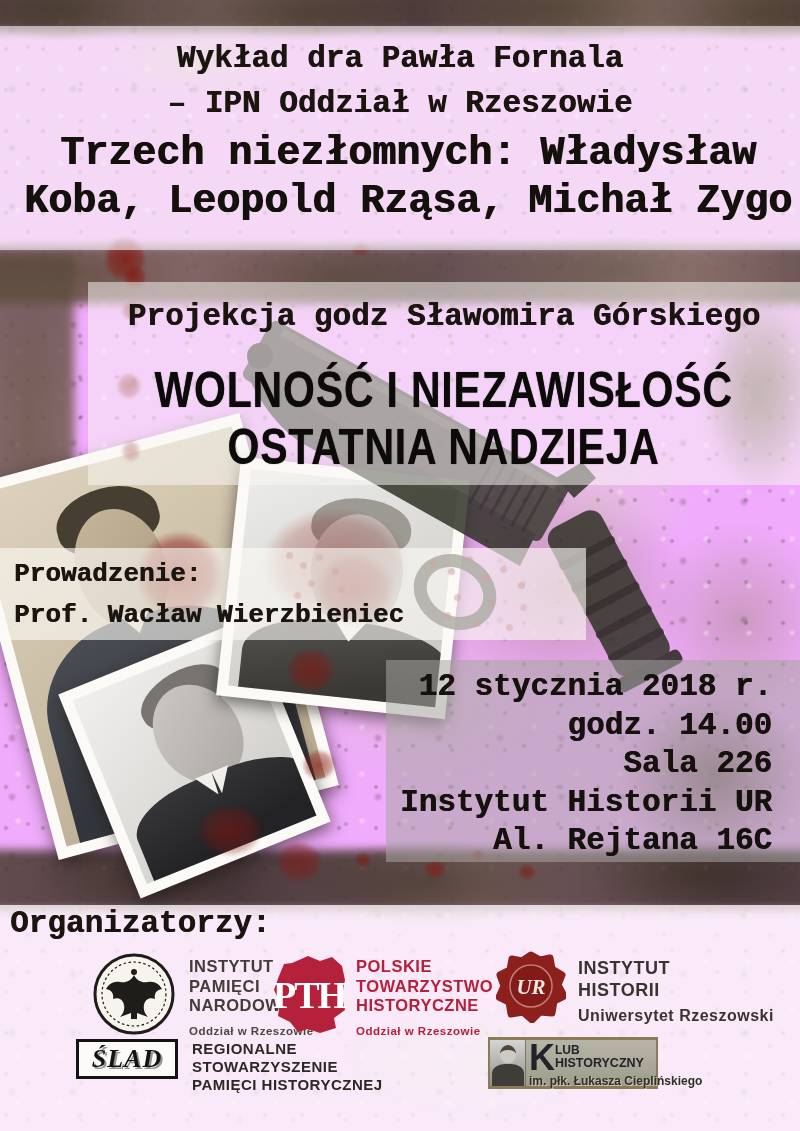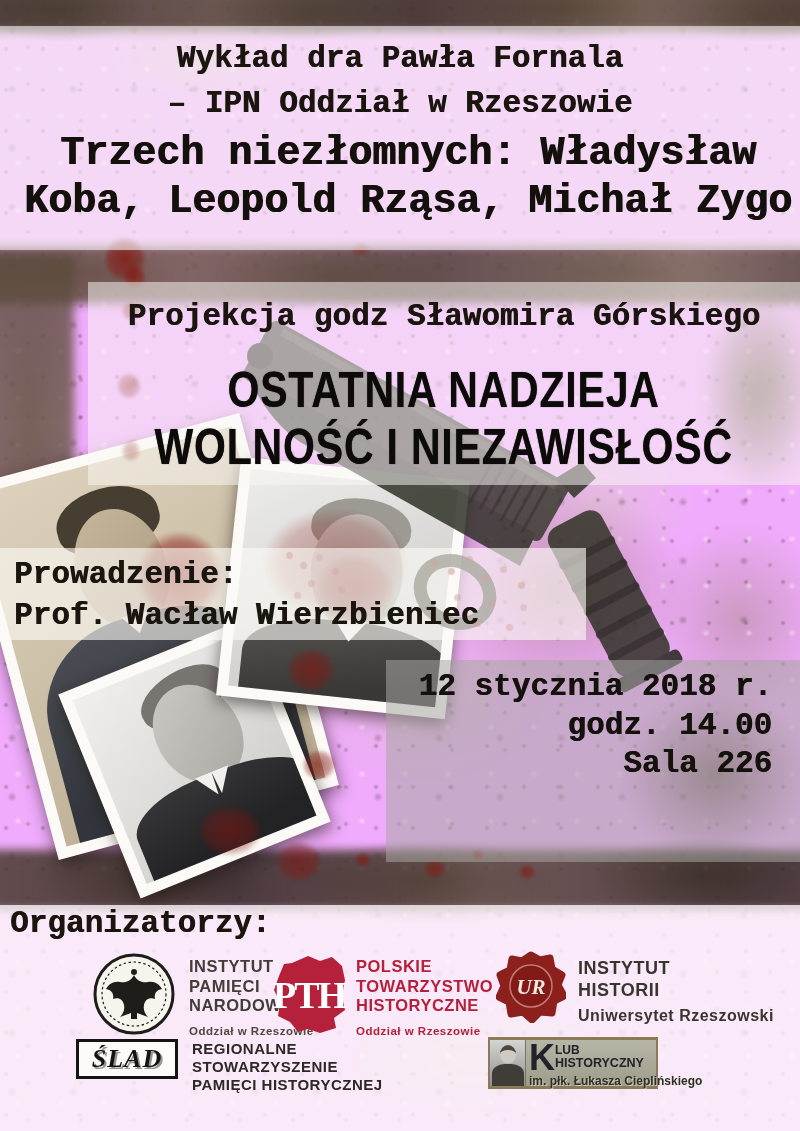--- a/index.html
+++ b/index.html
@@ -115,21 +115,21 @@
                 position:absolute; z-index:8; }
 
   
   .tw { font-family:"Liberation Mono", monospace; font-weight:700; color:#1b1510;
         text-shadow:.6px 0 0 currentColor; position:absolute; z-index:10; }
   .lecture-title { top:36px; left:0; width:800px; text-align:center;
                    font-size:31px; line-height:45px; }
   .names-title   { top:130px; left:8px; width:800px; text-align:center;
                    font-size:40px; line-height:48px; color:#14100c; text-shadow:1px 0 0 currentColor; }
   .film-intro    { top:299px; left:88px; width:712px; text-align:center; font-size:31px; }
-  .host-text     { top:554px; left:14px; font-size:31px; line-height:41px; }
+  .host-text     { top:554px; left:14px; font-size:26px; line-height:41px; }
   .event-text    { top:668px; left:386px; width:400px; text-align:right;
                    font-size:31px; line-height:38.5px; padding-right:14px; color:#15110d; }
   .org-heading   { top:906px; left:10px; font-size:31px; }
 
   
   .film-title { position:absolute; top:362px; left:88px; width:712px; z-index:10;
                 text-align:center; font-weight:700; font-size:50px; line-height:57px;
                 color:#0d0b09; letter-spacing:1px; text-shadow:0 0 1px rgba(0,0,0,.75); }
   .squeeze { display:inline-block; transform:scaleX(.82); transform-origin:50% 50%; white-space:nowrap; }
 
@@ -260,33 +260,35 @@
   </div>
 
   <div class="tw names-title">
     <div>Trzech niezłomnych: Władysław</div>
     <div>Koba, Leopold Rząsa, Michał Zygo</div>
   </div>
 
   <div class="tw film-intro">Projekcja godz Sławomira Górskiego</div>
 
   <div class="film-title">
+    <div><span class="squeeze">WOLNOŚĆ I NIEZAWISŁOŚĆ</span></div>
     <div><span class="squeeze">OSTATNIA NADZIEJA</span></div>
-    <div><span class="squeeze">WOLNOŚĆ I NIEZAWISŁOŚĆ</span></div>
   </div>
 
   <div class="tw host-text">
     <div>Prowadzenie:</div>
     <div>Prof. Wacław Wierzbieniec</div>
   </div>
 
   <div class="tw event-text">
     <div>12 stycznia 2018 r.</div>
     <div>godz. 14.00</div>
     <div>Sala 226</div>
+    <div>Instytut Historii UR</div>
+    <div>Al. Rejtana 16C</div>
   </div>
 
   <div class="tw org-heading">Organizatorzy:</div>
 
   <div class="org ipn">
     <svg width="82" height="82" viewBox="0 0 82 82">
       <circle cx="41" cy="41" r="39" fill="#f7f4ee" stroke="#1f1d1a" stroke-width="3"></circle>
       <circle cx="41" cy="41" r="32" fill="none" stroke="#1f1d1a" stroke-width="1.2" stroke-dasharray="2.5 2.5"></circle>
       <circle cx="41" cy="19" r="3" fill="#1f1d1a"></circle>
       <path fill="#1f1d1a" d="M41 22 C38 28 33 30 27 29 C20 28 16 31 13 36 C19 37 21 41 20 46

